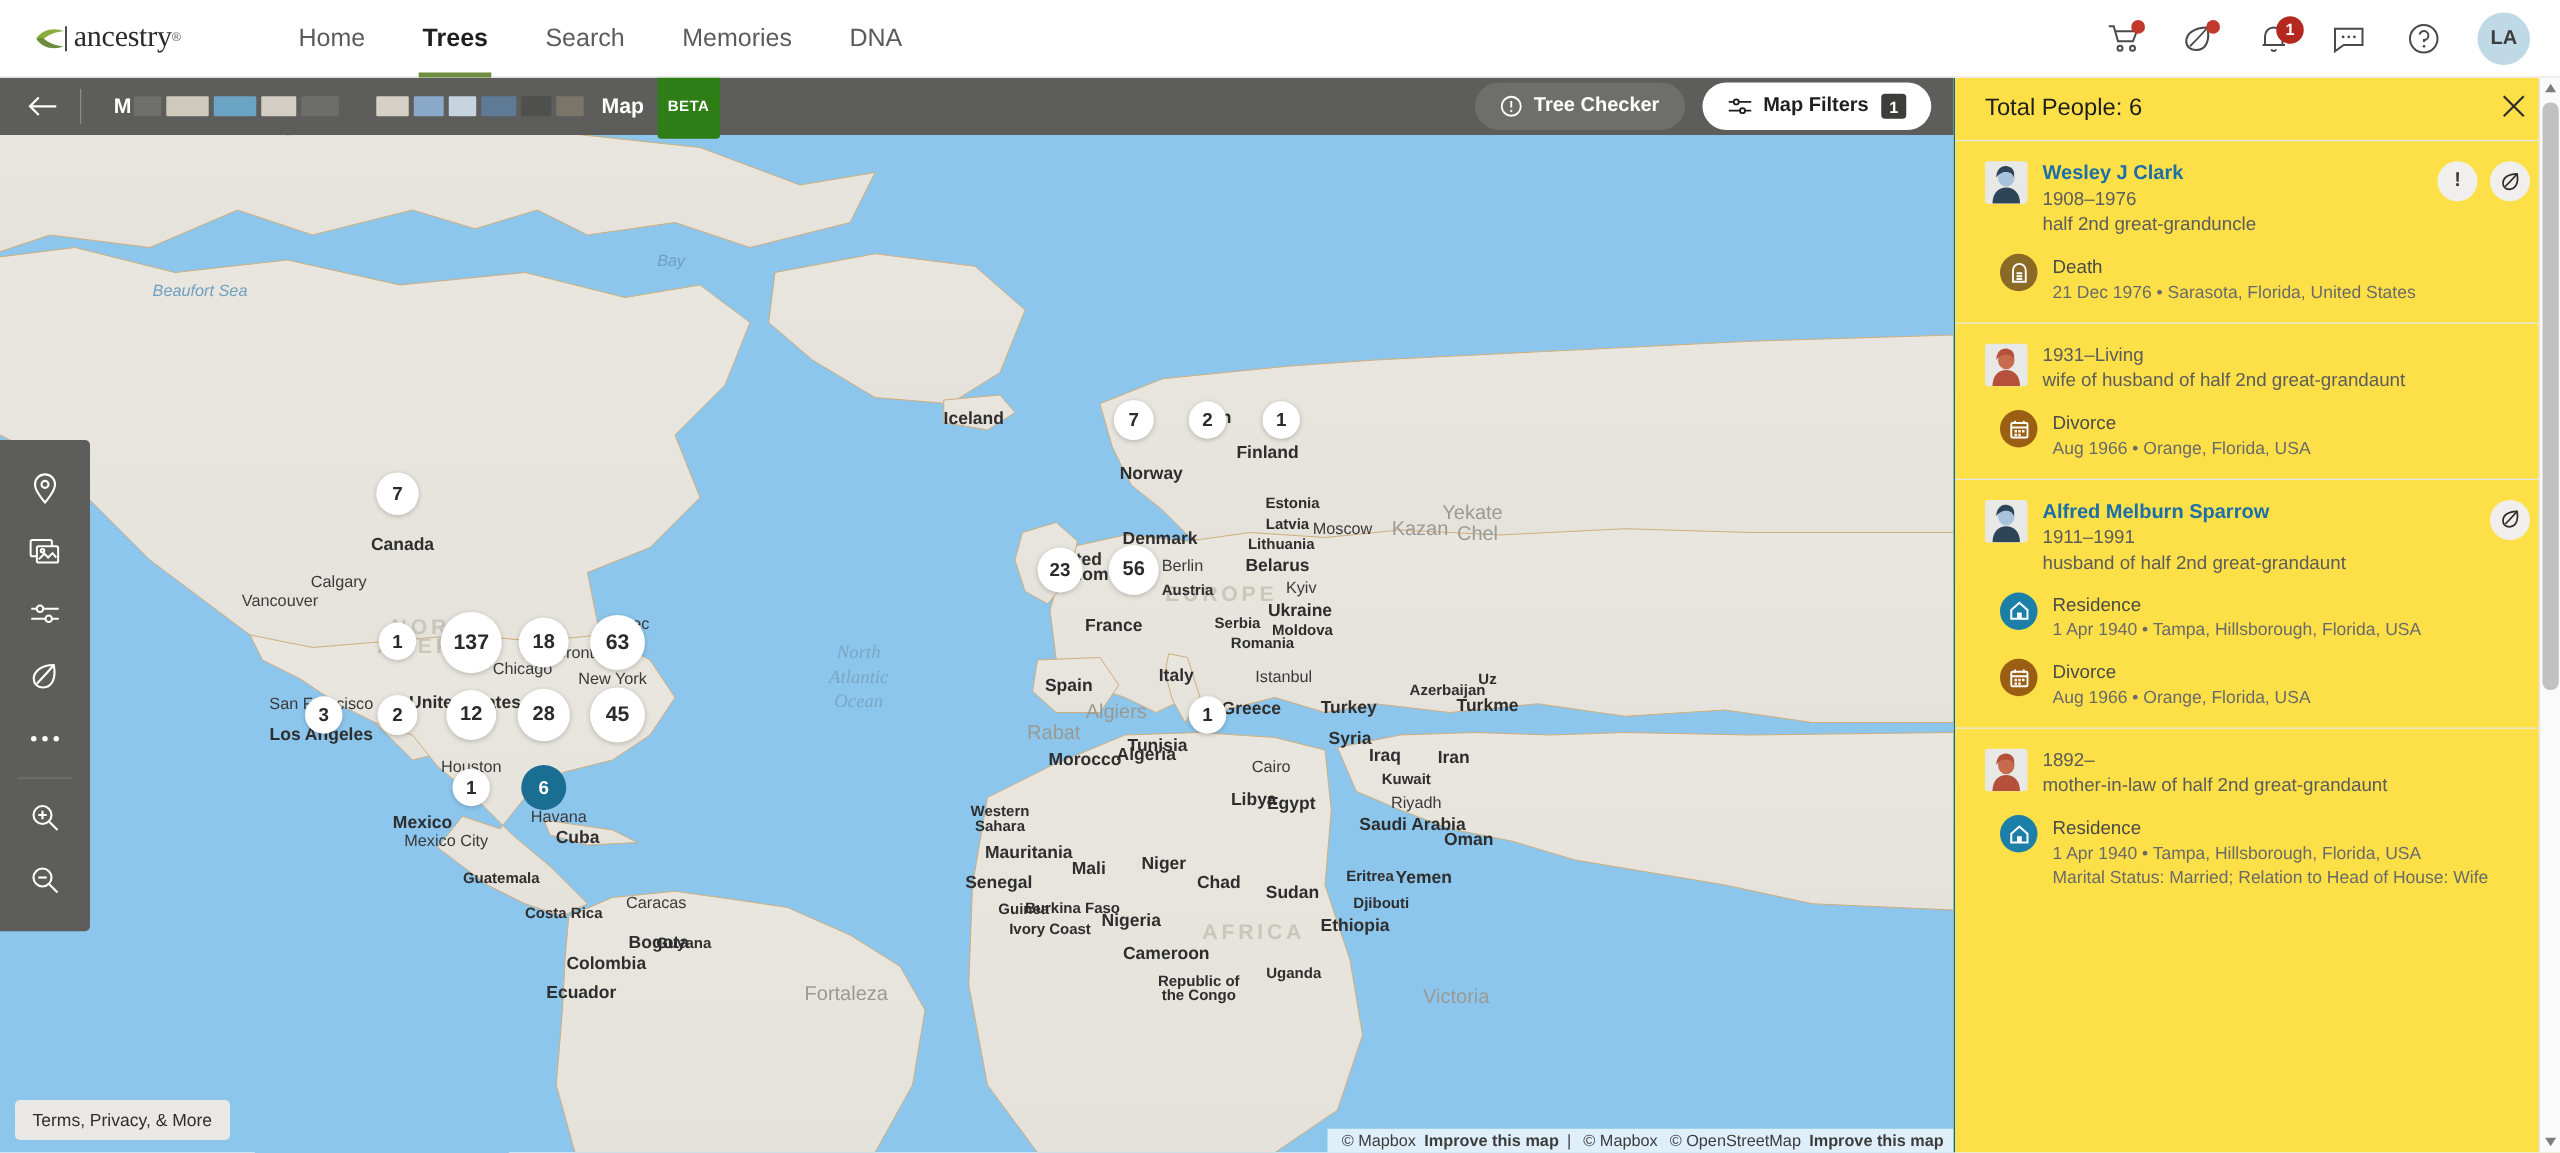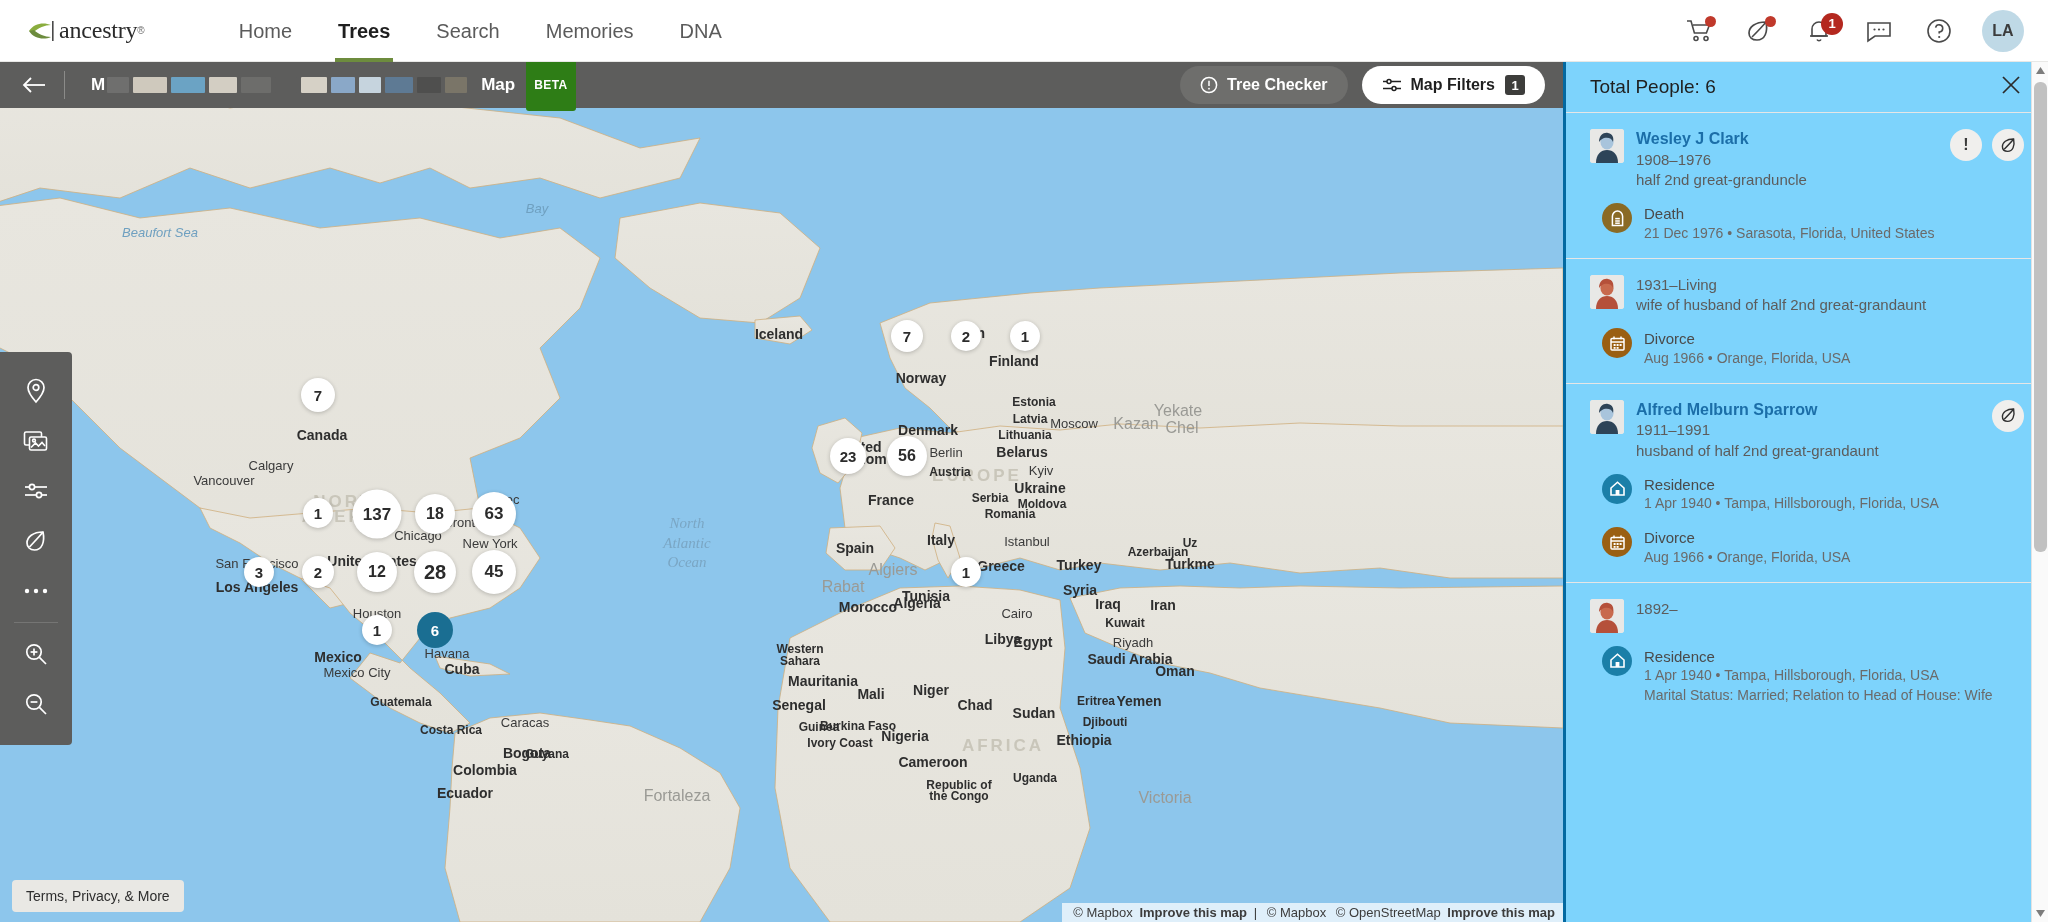--- a/index.html
+++ b/index.html
@@ -147,21 +147,21 @@
     position: absolute; right: 0; bottom: 0; z-index: 20;
     background: rgba(255,255,255,0.72); font-size: 13px; color: #3c3c3c;
     padding: 2px 8px; white-space: nowrap;
   }
   .attrib b { font-weight: bold; cursor: pointer; }
   .attrib span { margin: 0 3px; }
 
   
   .panel {
     position: absolute; top: 62px; right: 0; width: 485px; height: 860px;
-    background: #7dd3fc; border-left: 3px solid #0369a1; z-index: 35;
+    background: #fde047; border-left: 1px solid #0369a1; z-index: 35;
     display: flex; flex-direction: column;
   }
   .panel-head {
     display: flex; align-items: center; height: 50px;
     padding: 0 20px 0 24px; flex: 0 0 auto;
   }
   .panel-title { font-size: 19px; color: #1f1f1f; }
   .panel-close { margin-left: auto; cursor: pointer; padding: 6px; }
   .panel-body { flex: 1 1 auto; overflow: hidden; padding: 0 2px 0 0; }
 
@@ -516,21 +516,21 @@
 
       <div id="cluster-layer">
           <div class="cluster" style="left: 318px; top: 287px; width: 34px; height: 34px; font-size: 15px;">7</div>
           <div class="cluster" style="left: 318px; top: 405px; width: 30px; height: 30px; font-size: 15px;">1</div>
           <div class="cluster" style="left: 377px; top: 406px; width: 49px; height: 49px; font-size: 17px;">137</div>
           <div class="cluster" style="left: 435px; top: 406px; width: 40px; height: 40px; font-size: 16px;">18</div>
           <div class="cluster" style="left: 494px; top: 406px; width: 44px; height: 44px; font-size: 17px;">63</div>
           <div class="cluster" style="left: 259px; top: 464px; width: 30px; height: 30px; font-size: 15px;">3</div>
           <div class="cluster" style="left: 318px; top: 464px; width: 32px; height: 32px; font-size: 15px;">2</div>
           <div class="cluster" style="left: 377px; top: 464px; width: 40px; height: 40px; font-size: 16px;">12</div>
-          <div class="cluster" style="left: 435px; top: 464px; width: 42px; height: 42px; font-size: 20px;">28</div>
+          <div class="cluster" style="left: 435px; top: 464px; width: 42px; height: 42px; font-size: 16px;">28</div>
           <div class="cluster" style="left: 494px; top: 464px; width: 44px; height: 44px; font-size: 17px;">45</div>
           <div class="cluster" style="left: 377px; top: 522px; width: 30px; height: 30px; font-size: 15px;">1</div>
           <div class="cluster sel" style="left: 435px; top: 522px; width: 36px; height: 36px; font-size: 15px;">6</div>
           <div class="cluster" style="left: 907px; top: 228px; width: 32px; height: 32px; font-size: 15px;">7</div>
           <div class="cluster" style="left: 966px; top: 228px; width: 30px; height: 30px; font-size: 15px;">2</div>
           <div class="cluster" style="left: 1025px; top: 228px; width: 30px; height: 30px; font-size: 15px;">1</div>
           <div class="cluster" style="left: 848px; top: 348px; width: 36px; height: 36px; font-size: 15px;">23</div>
           <div class="cluster" style="left: 907px; top: 348px; width: 40px; height: 40px; font-size: 16px;">56</div>
           <div class="cluster" style="left: 966px; top: 464px; width: 30px; height: 30px; font-size: 15px;">1</div>
         </div>
@@ -754,20 +754,21 @@
             <div class="p-avatar">
               <svg width="34" height="34" viewBox="0 0 34 34">
                 <rect width="34" height="34" fill="#e8e8e6"></rect>
                 <ellipse cx="17" cy="13" rx="6.6" ry="7.4" fill="#c86a4e"></ellipse>
                 <path d="M9 13 C9 6, 14 3, 18 4 C23 5, 24 9, 23 13 C22 9, 18 8, 14 9 C11 10, 10 12, 9 13 Z" fill="#b5503a"></path>
                 <path d="M6 34 C6 25, 11 21, 17 21 C23 21, 28 25, 28 34 Z" fill="#b5503a"></path>
               </svg>
             </div>
             <div class="p-info">
               <div class="p-years">1892–</div>
+              <div class="p-rel">mother-in-law of half 2nd great-grandaunt</div>
             </div>
             <div class="p-actions"></div>
           </div>
           <div class="event">
             <div class="ev-icon residence">
               <svg width="17" height="17" viewBox="0 0 17 17" fill="none" stroke="#fff" stroke-width="1.6">
                 <path d="M2 8 L8.5 2.2 L15 8 V15 H2 Z"></path>
                 <rect x="6.6" y="10" width="3.8" height="5" fill="#fff" stroke="none"></rect>
               </svg>
             </div>

